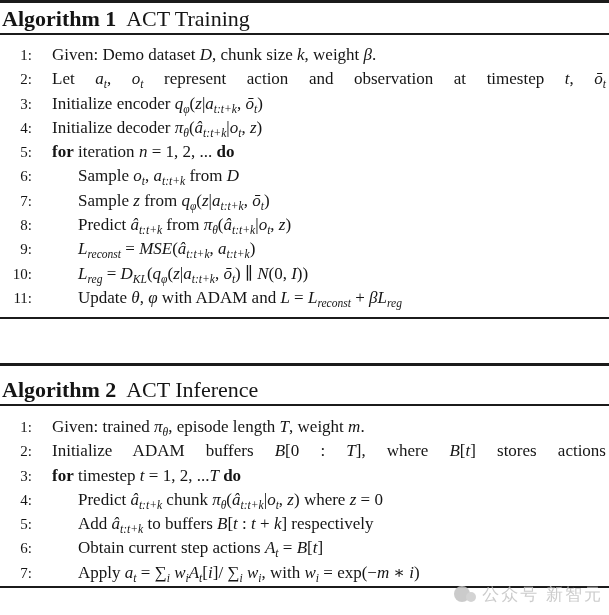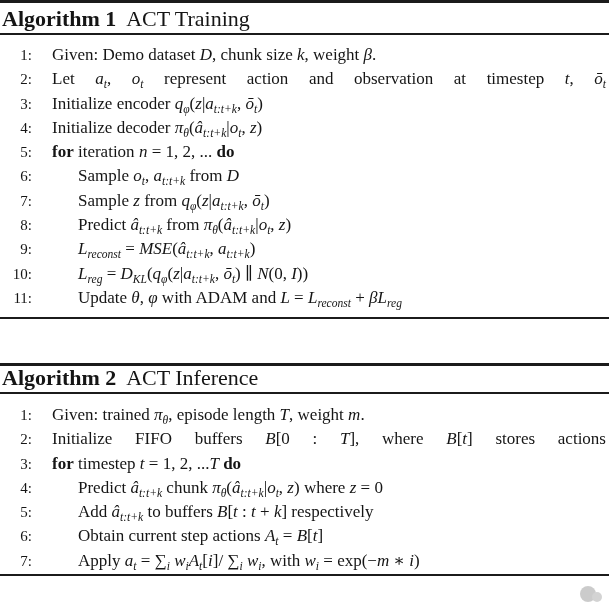--- a/index.html
+++ b/index.html
@@ -7,21 +7,21 @@
     width:609px;height:615px;background:#ffffff;position:relative;
     font-family:"Liberation Serif","DejaVu Serif",serif;color:#151515;
     overflow:hidden;
   }
   .algo{position:absolute;left:0;right:0;background:#ffffff;}
   #algo1{top:0;}
   #algo2{top:363px;}
   .rule{background:#1b1b1b;height:2px;}
   .rule.thick{height:3px;}
   .algo-title{font-size:22px;line-height:23px;padding:4px 2px 3px 2px;white-space:nowrap;}
-  #algo2 .algo-title{padding-top:0;}
+  #algo2 .algo-title{padding-top:12px;}
   .algo-title .lbl{font-weight:bold;margin-right:0.45em;}
   .algo-body{padding:8px 0 7px 0;font-size:17px;}
   #algo2 .algo-body{padding-top:9px;padding-bottom:1px;}
   .line{position:relative;line-height:24.3px;}
   .num{
     position:absolute;left:0;top:0;width:32px;text-align:right;
     font-size:15px;line-height:24.3px;
   }
   .content{display:block;margin-left:52px;padding-right:3px;}
   .content.indent{padding-left:26px;}
@@ -102,21 +102,21 @@
     <span class="lbl">Algorithm 2</span><span>ACT Inference</span>
   </div>
   <div class="rule"></div>
   <div class="algo-body">
       <div class="line">
         <span class="num">1:</span>
         <span class="content"><span>Given: trained </span><span class="i">π</span><sub>θ</sub><span>, episode length </span><span class="i">T</span><span>, weight </span><span class="i">m</span><span>.</span></span>
       </div>
       <div class="line justify">
         <span class="num">2:</span>
-        <span class="content"><span>Initialize FIFO buffers </span><span class="cal">B</span><span>[0 : </span><span class="i">T</span><span>], where </span><span class="cal">B</span><span>[</span><span class="i">t</span><span>] stores actions</span></span>
+        <span class="content"><span>Initialize ADAM buffers </span><span class="cal">B</span><span>[0 : </span><span class="i">T</span><span>], where </span><span class="cal">B</span><span>[</span><span class="i">t</span><span>] stores actions</span></span>
       </div>
       <div class="line">
         <span class="num">3:</span>
         <span class="content"><span class="b">for</span><span> timestep </span><span class="i">t</span><span> = 1, 2, ...</span><span class="i">T</span><span> </span><span class="b">do</span></span>
       </div>
       <div class="line">
         <span class="num">4:</span>
         <span class="content indent"><span>Predict </span><span class="i">â</span><sub>t:t+k</sub><span> chunk </span><span class="i">π</span><sub>θ</sub><span>(</span><span class="i">â</span><sub>t:t+k</sub><span>|</span><span class="i">o</span><sub>t</sub><span>, </span><span class="i">z</span><span>) where </span><span class="i">z</span><span> = 0</span></span>
       </div>
       <div class="line">
@@ -133,13 +133,14 @@
       </div>
     </div>
   <div class="rule"></div>
 </section>
 
 <div class="watermark">
   <svg width="24" height="24" viewBox="0 0 24 24">
     <circle cx="9" cy="12" r="8" fill="#c3c3c3"></circle>
     <circle cx="18" cy="15" r="5" fill="#cccccc"></circle>
   </svg>
+  <span>公众号 新智元</span>
 </div>
 
 </body></html>

